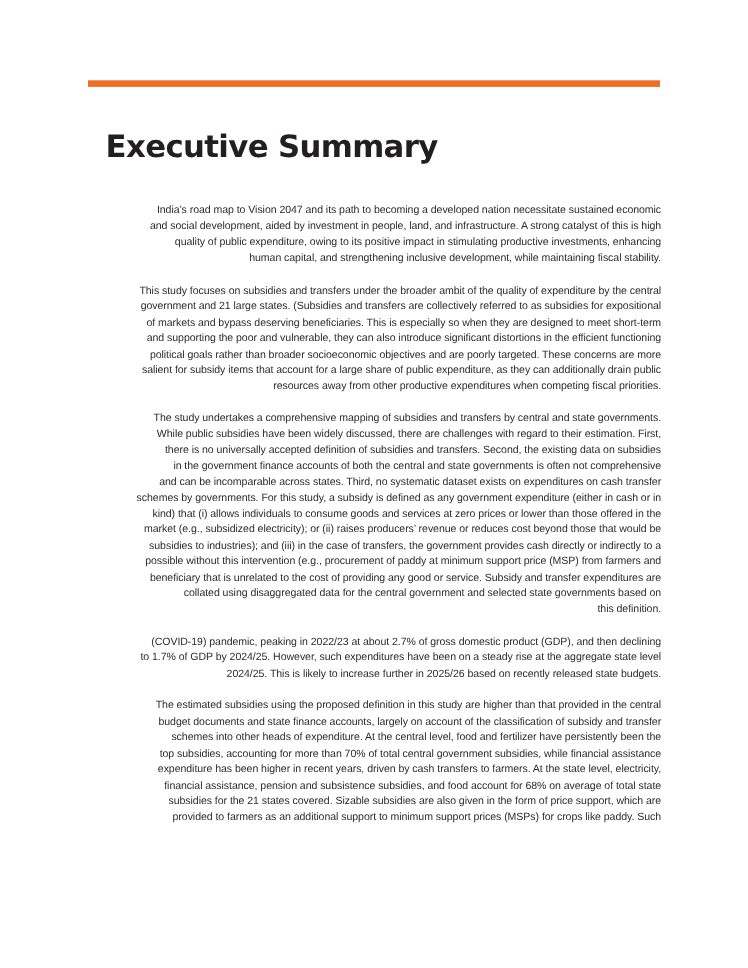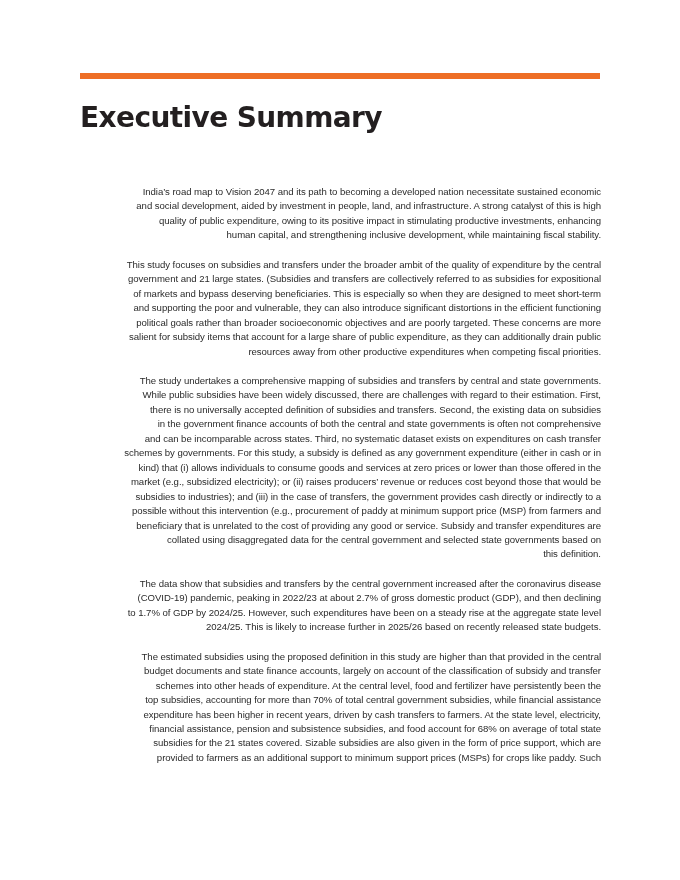--- a/index.html
+++ b/index.html
@@ -20,21 +20,21 @@
       left: 80px;
       top: 73px;
       width: 520px;
       height: 6px;
       background: #ee6e26;
     }
     .page-title {
       position: absolute;
       left: 80px;
       top: 98px;
-      margin: 0;
+      margin: 16px;
       font-family: "DejaVu Sans", sans-serif;
       font-weight: bold;
       font-size: 28px;
       letter-spacing: -0.6px;
       color: #231f20;
       line-height: 40px;
     }
     .content {
       position: absolute;
       left: 80px;
@@ -90,21 +90,20 @@
     <span class="ln">kind) that (i) allows individuals to consume goods and services at zero prices or lower than those offered in the</span>
     <span class="ln">market (e.g., subsidized electricity); or (ii) raises producers’ revenue or reduces cost beyond those that would be</span>
     <span class="ln">subsidies to industries); and (iii) in the case of transfers, the government provides cash directly or indirectly to a</span>
     <span class="ln">possible without this intervention (e.g., procurement of paddy at minimum support price (MSP) from farmers and</span>
     <span class="ln">beneficiary that is unrelated to the cost of providing any good or service. Subsidy and transfer expenditures are</span>
     <span class="ln">collated using disaggregated data for the central government and selected state governments based on</span>
     <span class="ln">this definition.</span>
   </p>
 
   <p class="para">
-    <span class="ln">The data show that subsidies and transfers by the central government increased after the coronavirus disease</span>
     <span class="ln">(COVID-19) pandemic, peaking in 2022/23 at about 2.7% of gross domestic product (GDP), and then declining</span>
     <span class="ln">to 1.7% of GDP by 2024/25. However, such expenditures have been on a steady rise at the aggregate state level</span>
     <span class="ln">2024/25. This is likely to increase further in 2025/26 based on recently released state budgets.</span>
   </p>
 
   <p class="para">
     <span class="ln">The estimated subsidies using the proposed definition in this study are higher than that provided in the central</span>
     <span class="ln">budget documents and state finance accounts, largely on account of the classification of subsidy and transfer</span>
     <span class="ln">schemes into other heads of expenditure. At the central level, food and fertilizer have persistently been the</span>
     <span class="ln">top subsidies, accounting for more than 70% of total central government subsidies, while financial assistance</span>

